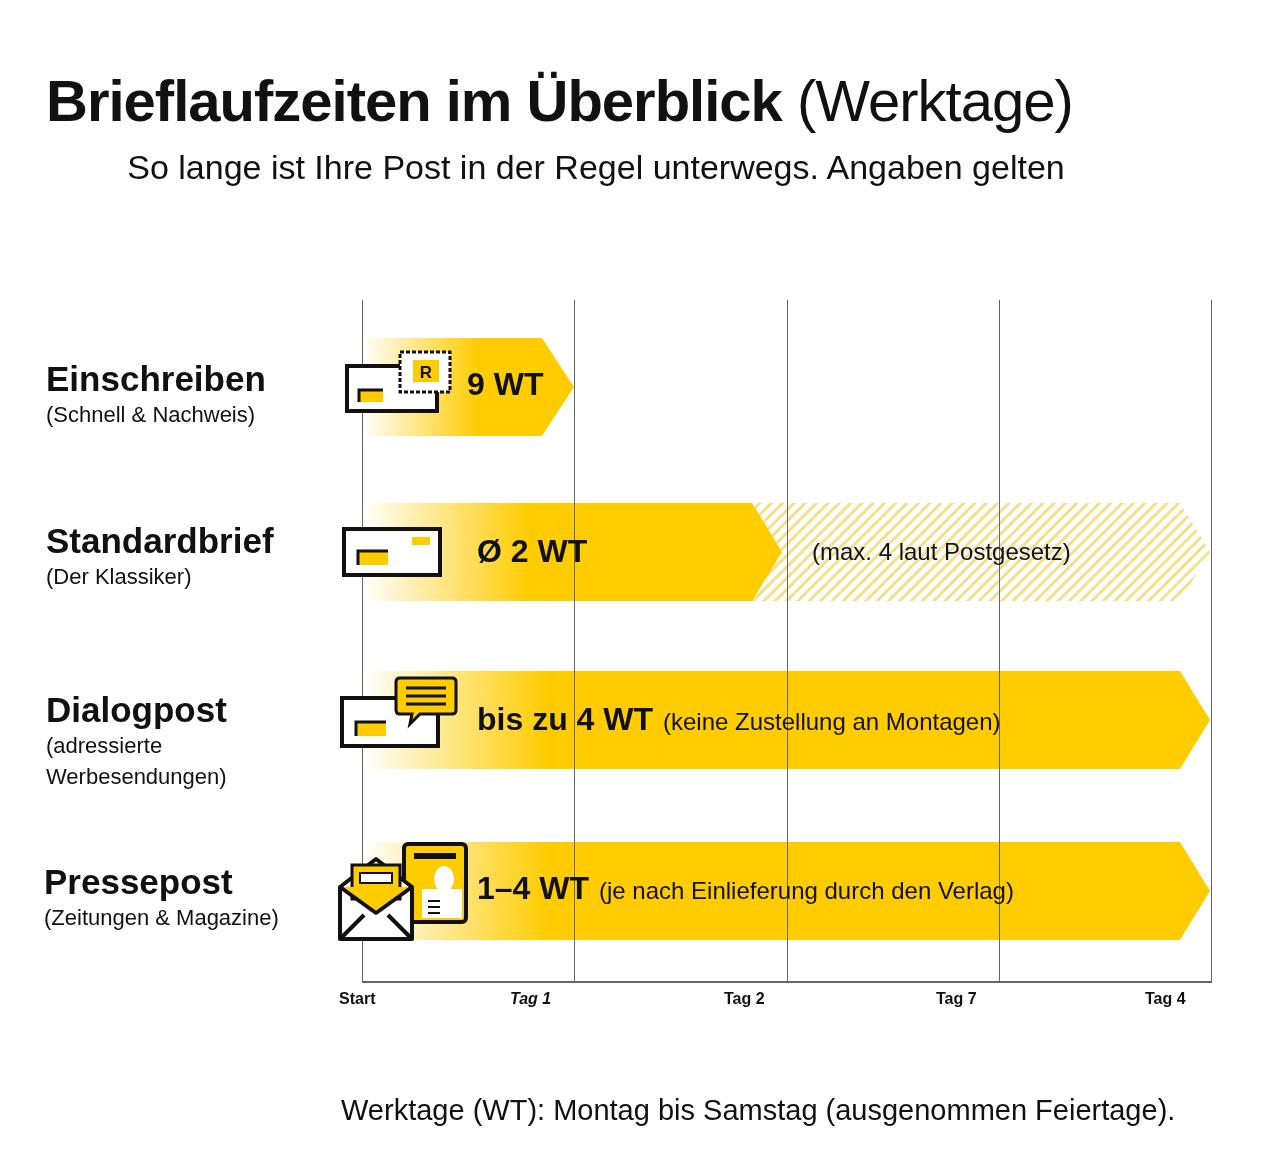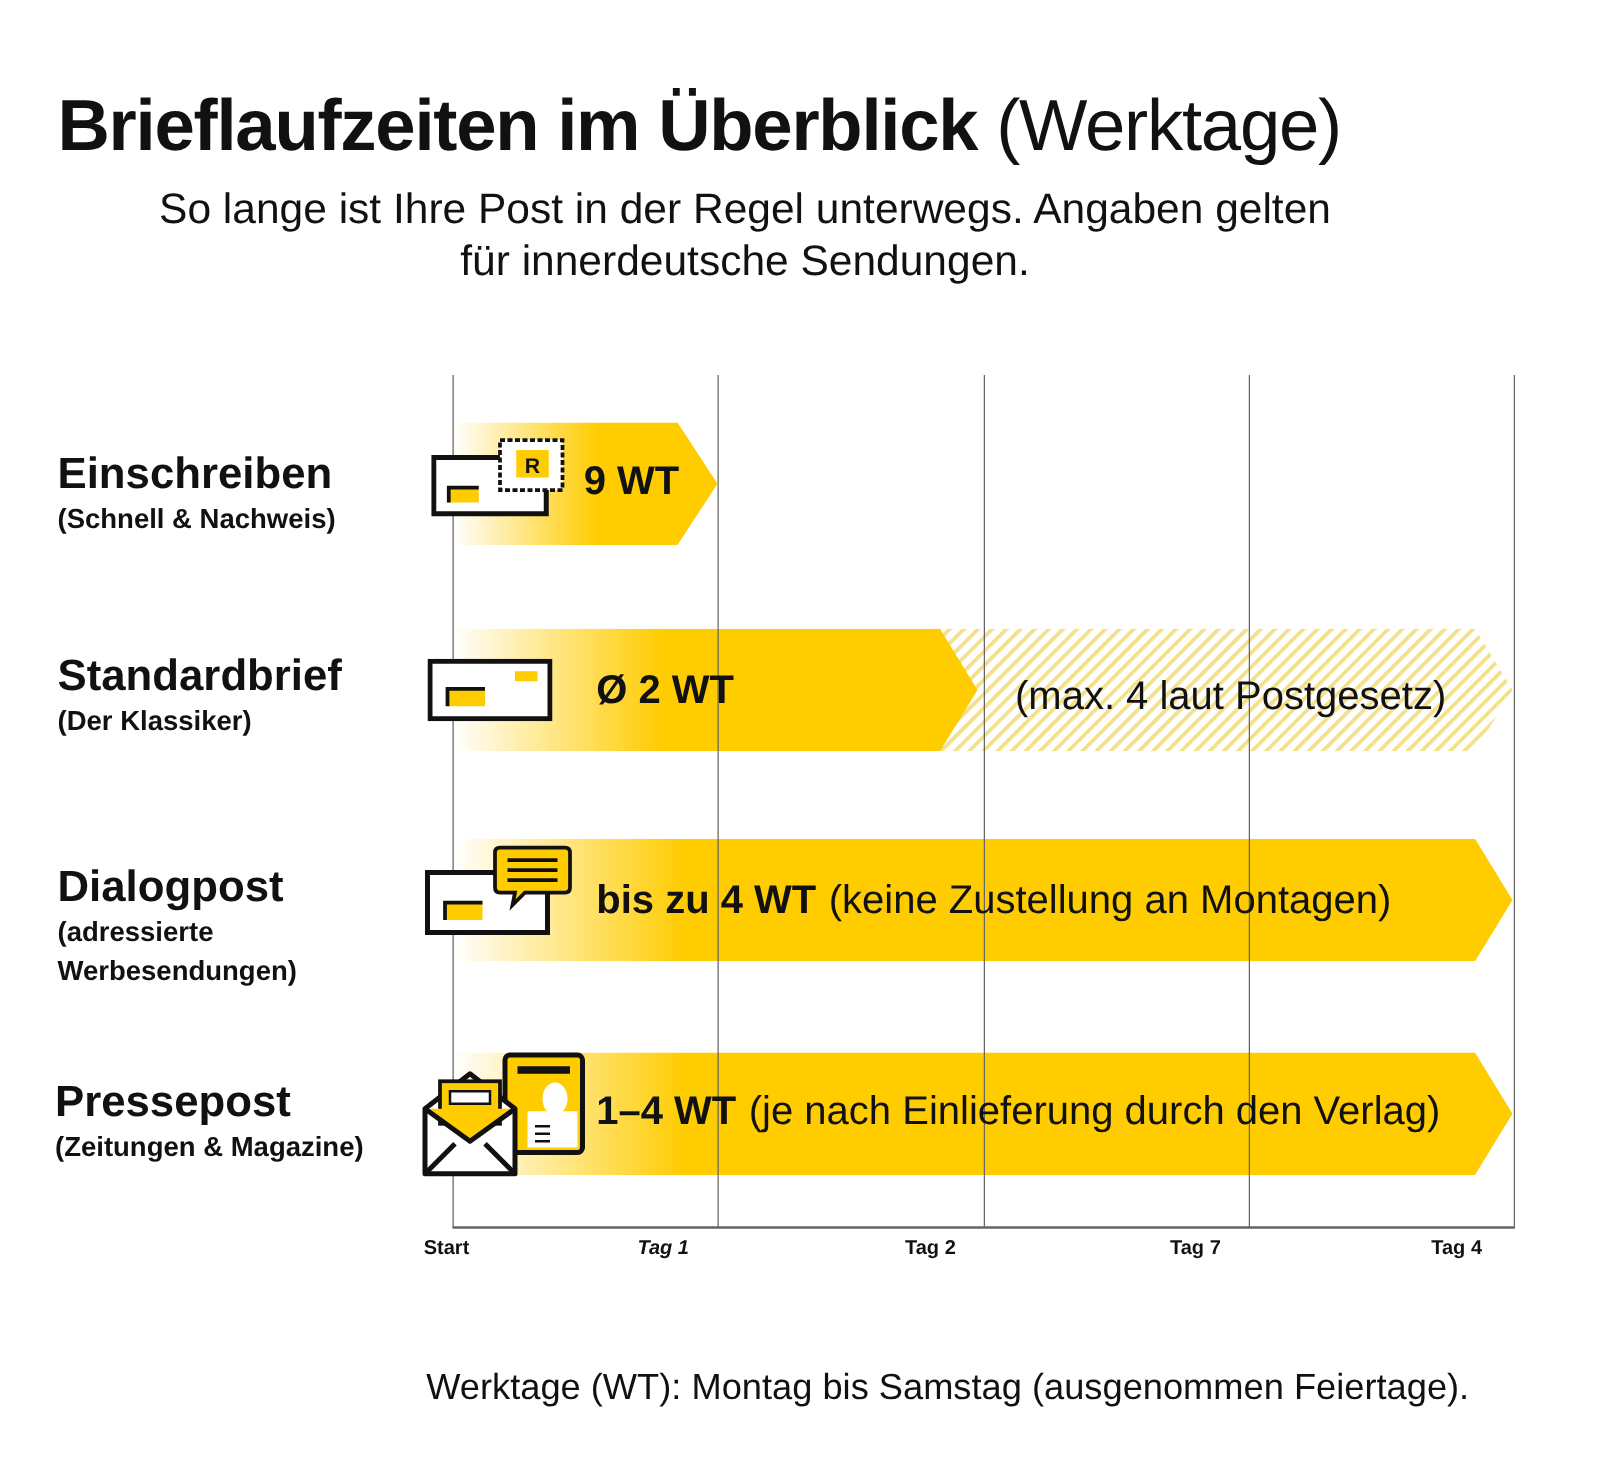--- a/index.html
+++ b/index.html
@@ -6,44 +6,43 @@
   html, body { width: 1280px; height: 1170px; background: #ffffff; overflow: hidden; }
   body { position: relative; font-family: "Liberation Sans", sans-serif; color: #111; }
 
   .title { position: absolute; left: 46px; top: 66px; font-size: 58px; line-height: 70px; letter-spacing: -1px; white-space: nowrap; }
   .title .bold { font-weight: 700; }
   .title .light { font-weight: 400; }
   .subtitle { position: absolute; left: 46px; top: 146px; width: 1100px; font-size: 34px; line-height: 42px; font-weight: 400; text-align: center; }
 
   .row-label { position: absolute; left: 46px; }
   .row-label .name { font-size: 35px; font-weight: 700; line-height: 40px; }
-  .row-label .desc { font-size: 22px; line-height: 31px; font-weight: 700; }
+  .row-label .desc { font-size: 22px; line-height: 31px; font-weight: 400; }
 
   .gridline { position: absolute; top: 300px; width: 1px; height: 682px; background: #666; }
   .axis { position: absolute; left: 362px; top: 981px; width: 850px; height: 2px; background: #666; }
   .tick-label { position: absolute; top: 990px; font-size: 16px; font-weight: 700; white-space: nowrap; }
 
   .bar { position: absolute; }
   .bar-text { position: absolute; white-space: nowrap; display: flex; align-items: baseline; gap: 10px; }
   .bar-text .main { font-size: 32px; font-weight: 700; }
-  .bar-text .note { font-size: 32px; font-weight: 400; text-align: right; }
+  .bar-text .note { font-size: 24px; font-weight: 400; text-align: right; }
 
   .icon { position: absolute; }
   .footnote { position: absolute; left: 341px; top: 1094px; font-size: 29px; font-weight: 400; white-space: nowrap; }
 </style>
 </head>
 <body>
 
 <div class="title">
   <span class="bold">Brieflaufzeiten im Überblick</span>
   <span class="light">(Werktage)</span>
 </div>
 <div class="subtitle">
   <div>So lange ist Ihre Post in der Regel unterwegs. Angaben gelten</div>
-  <div>für innerdeutsche Sendungen.</div>
 </div>
 
 <svg width="0" height="0" style="position:absolute">
   <defs>
     <linearGradient id="fadeShort" x1="0" x2="1" y1="0" y2="0">
       <stop offset="0" stop-color="#FFCC00" stop-opacity="0"></stop>
       <stop offset="0.55" stop-color="#FFCC00" stop-opacity="1"></stop>
       <stop offset="1" stop-color="#FFCC00" stop-opacity="1"></stop>
     </linearGradient>
     <linearGradient id="fadeLong" x1="0" x2="1" y1="0" y2="0">

